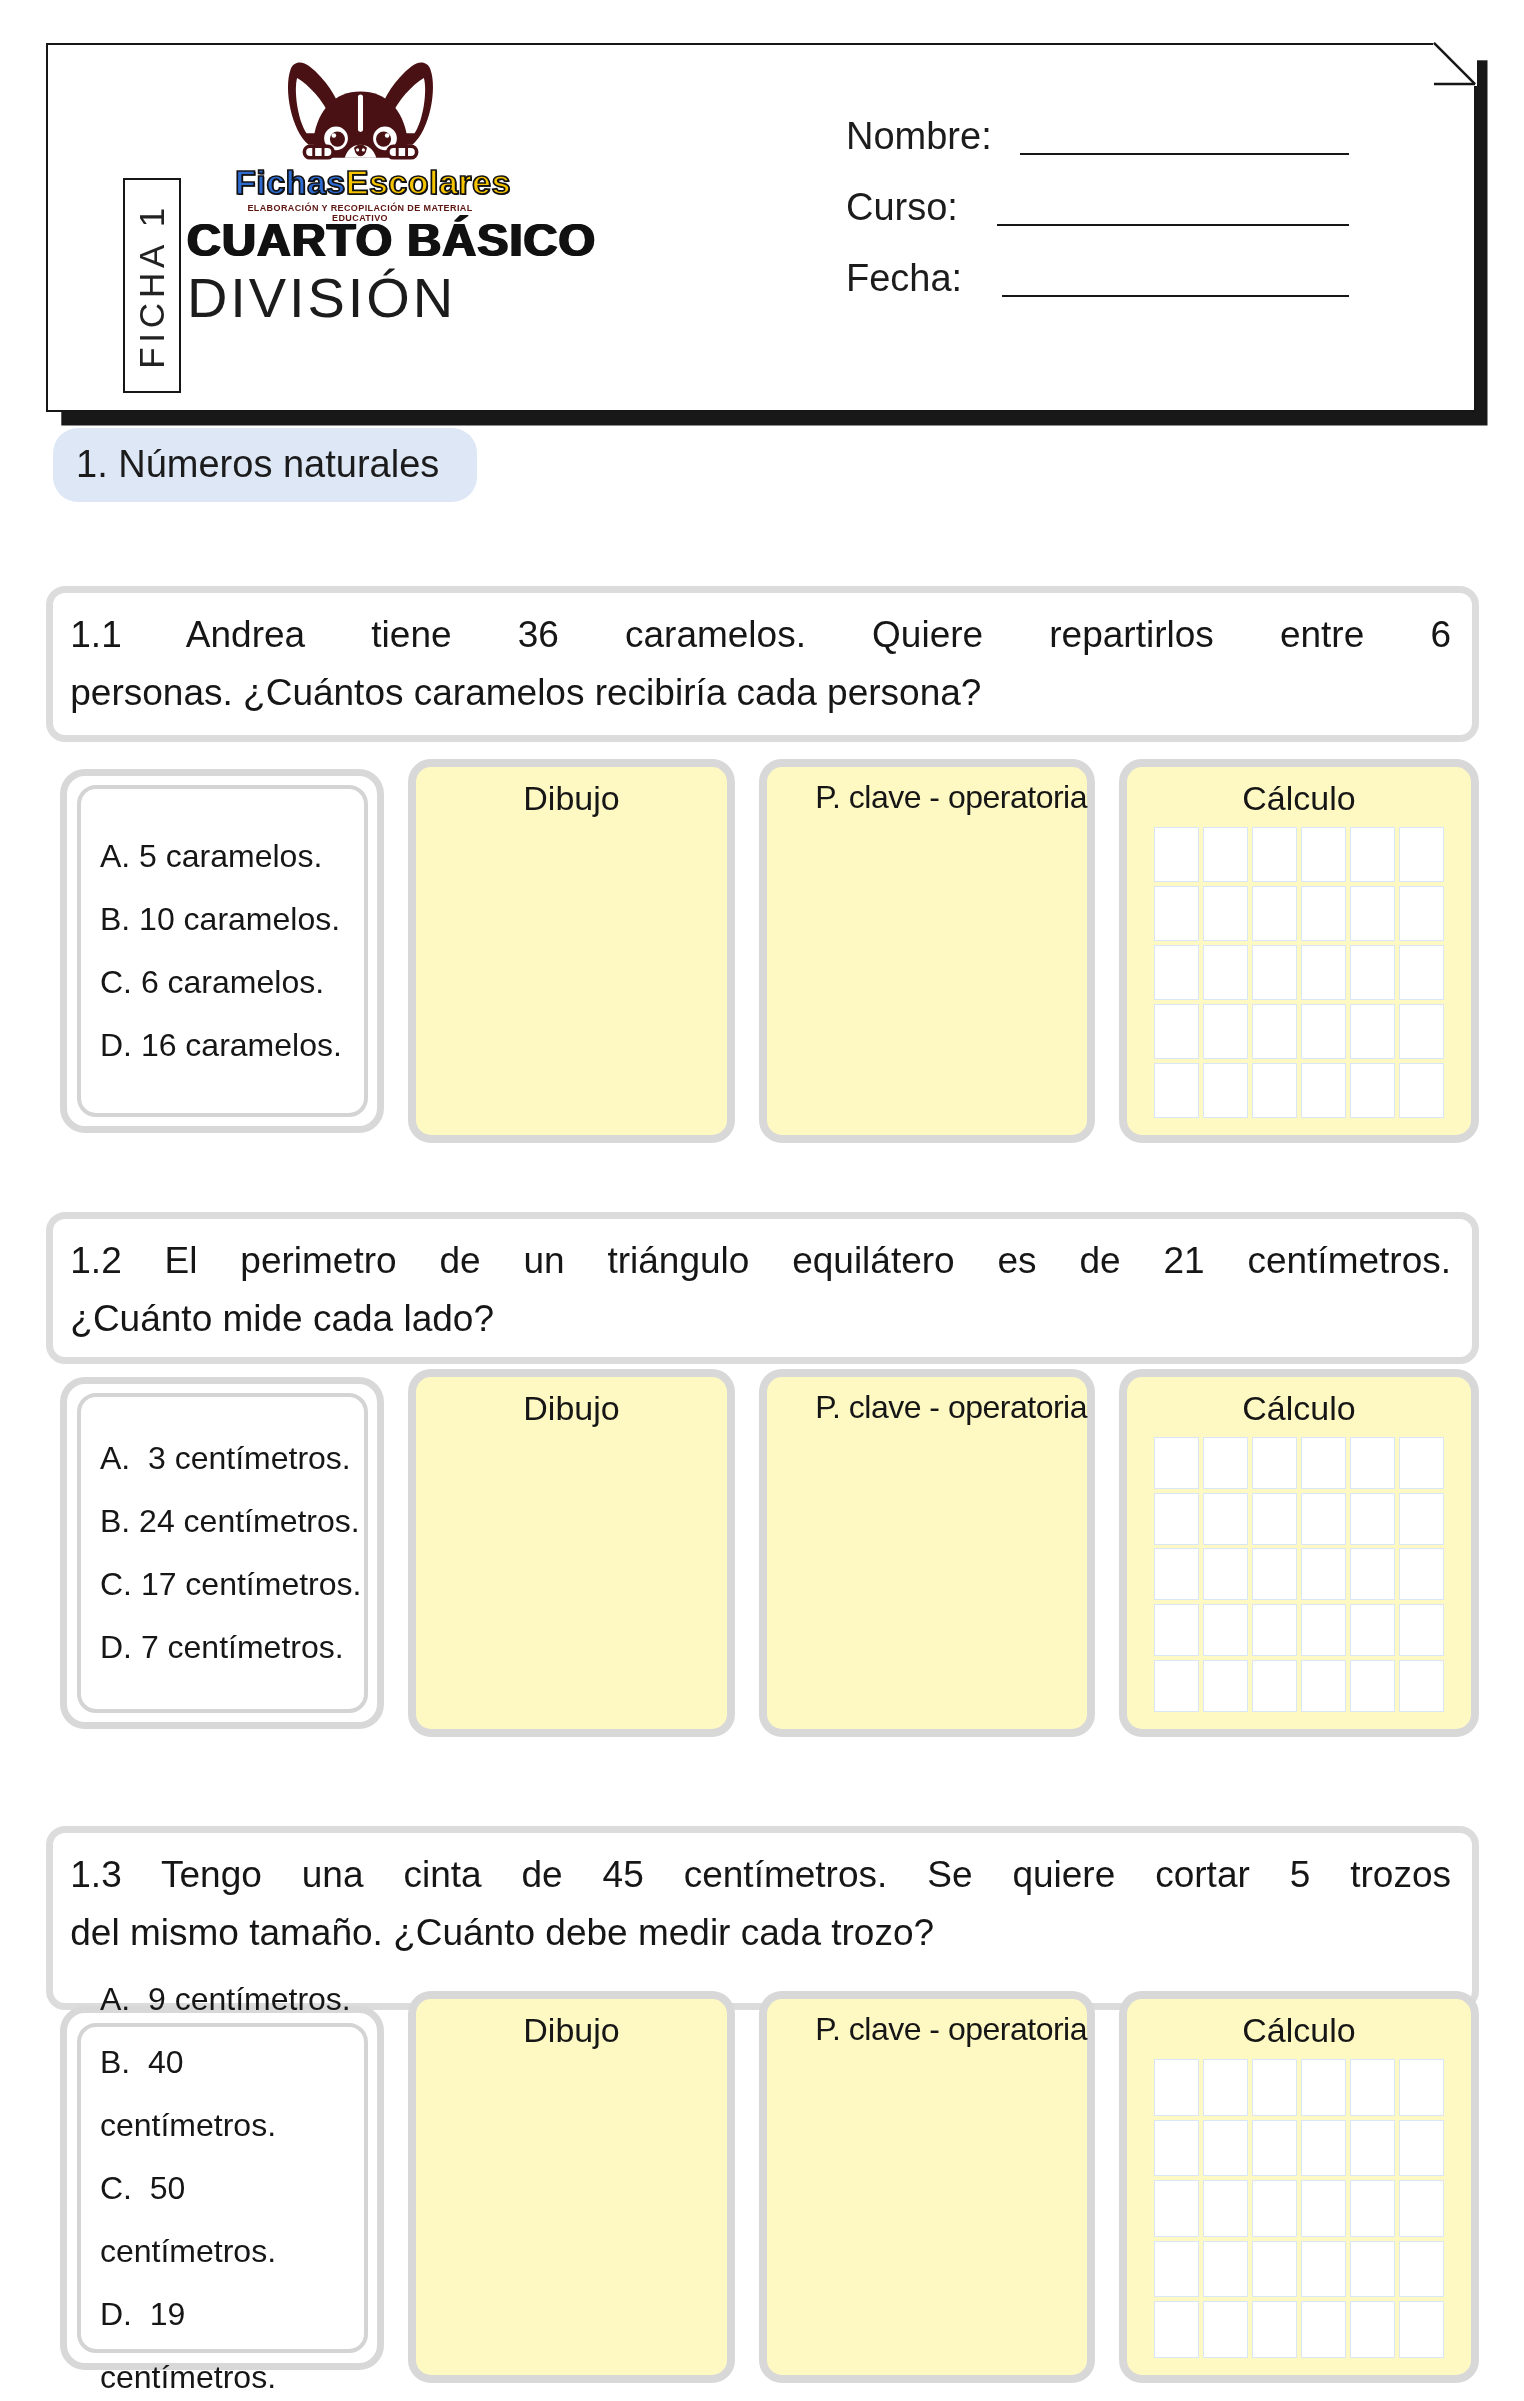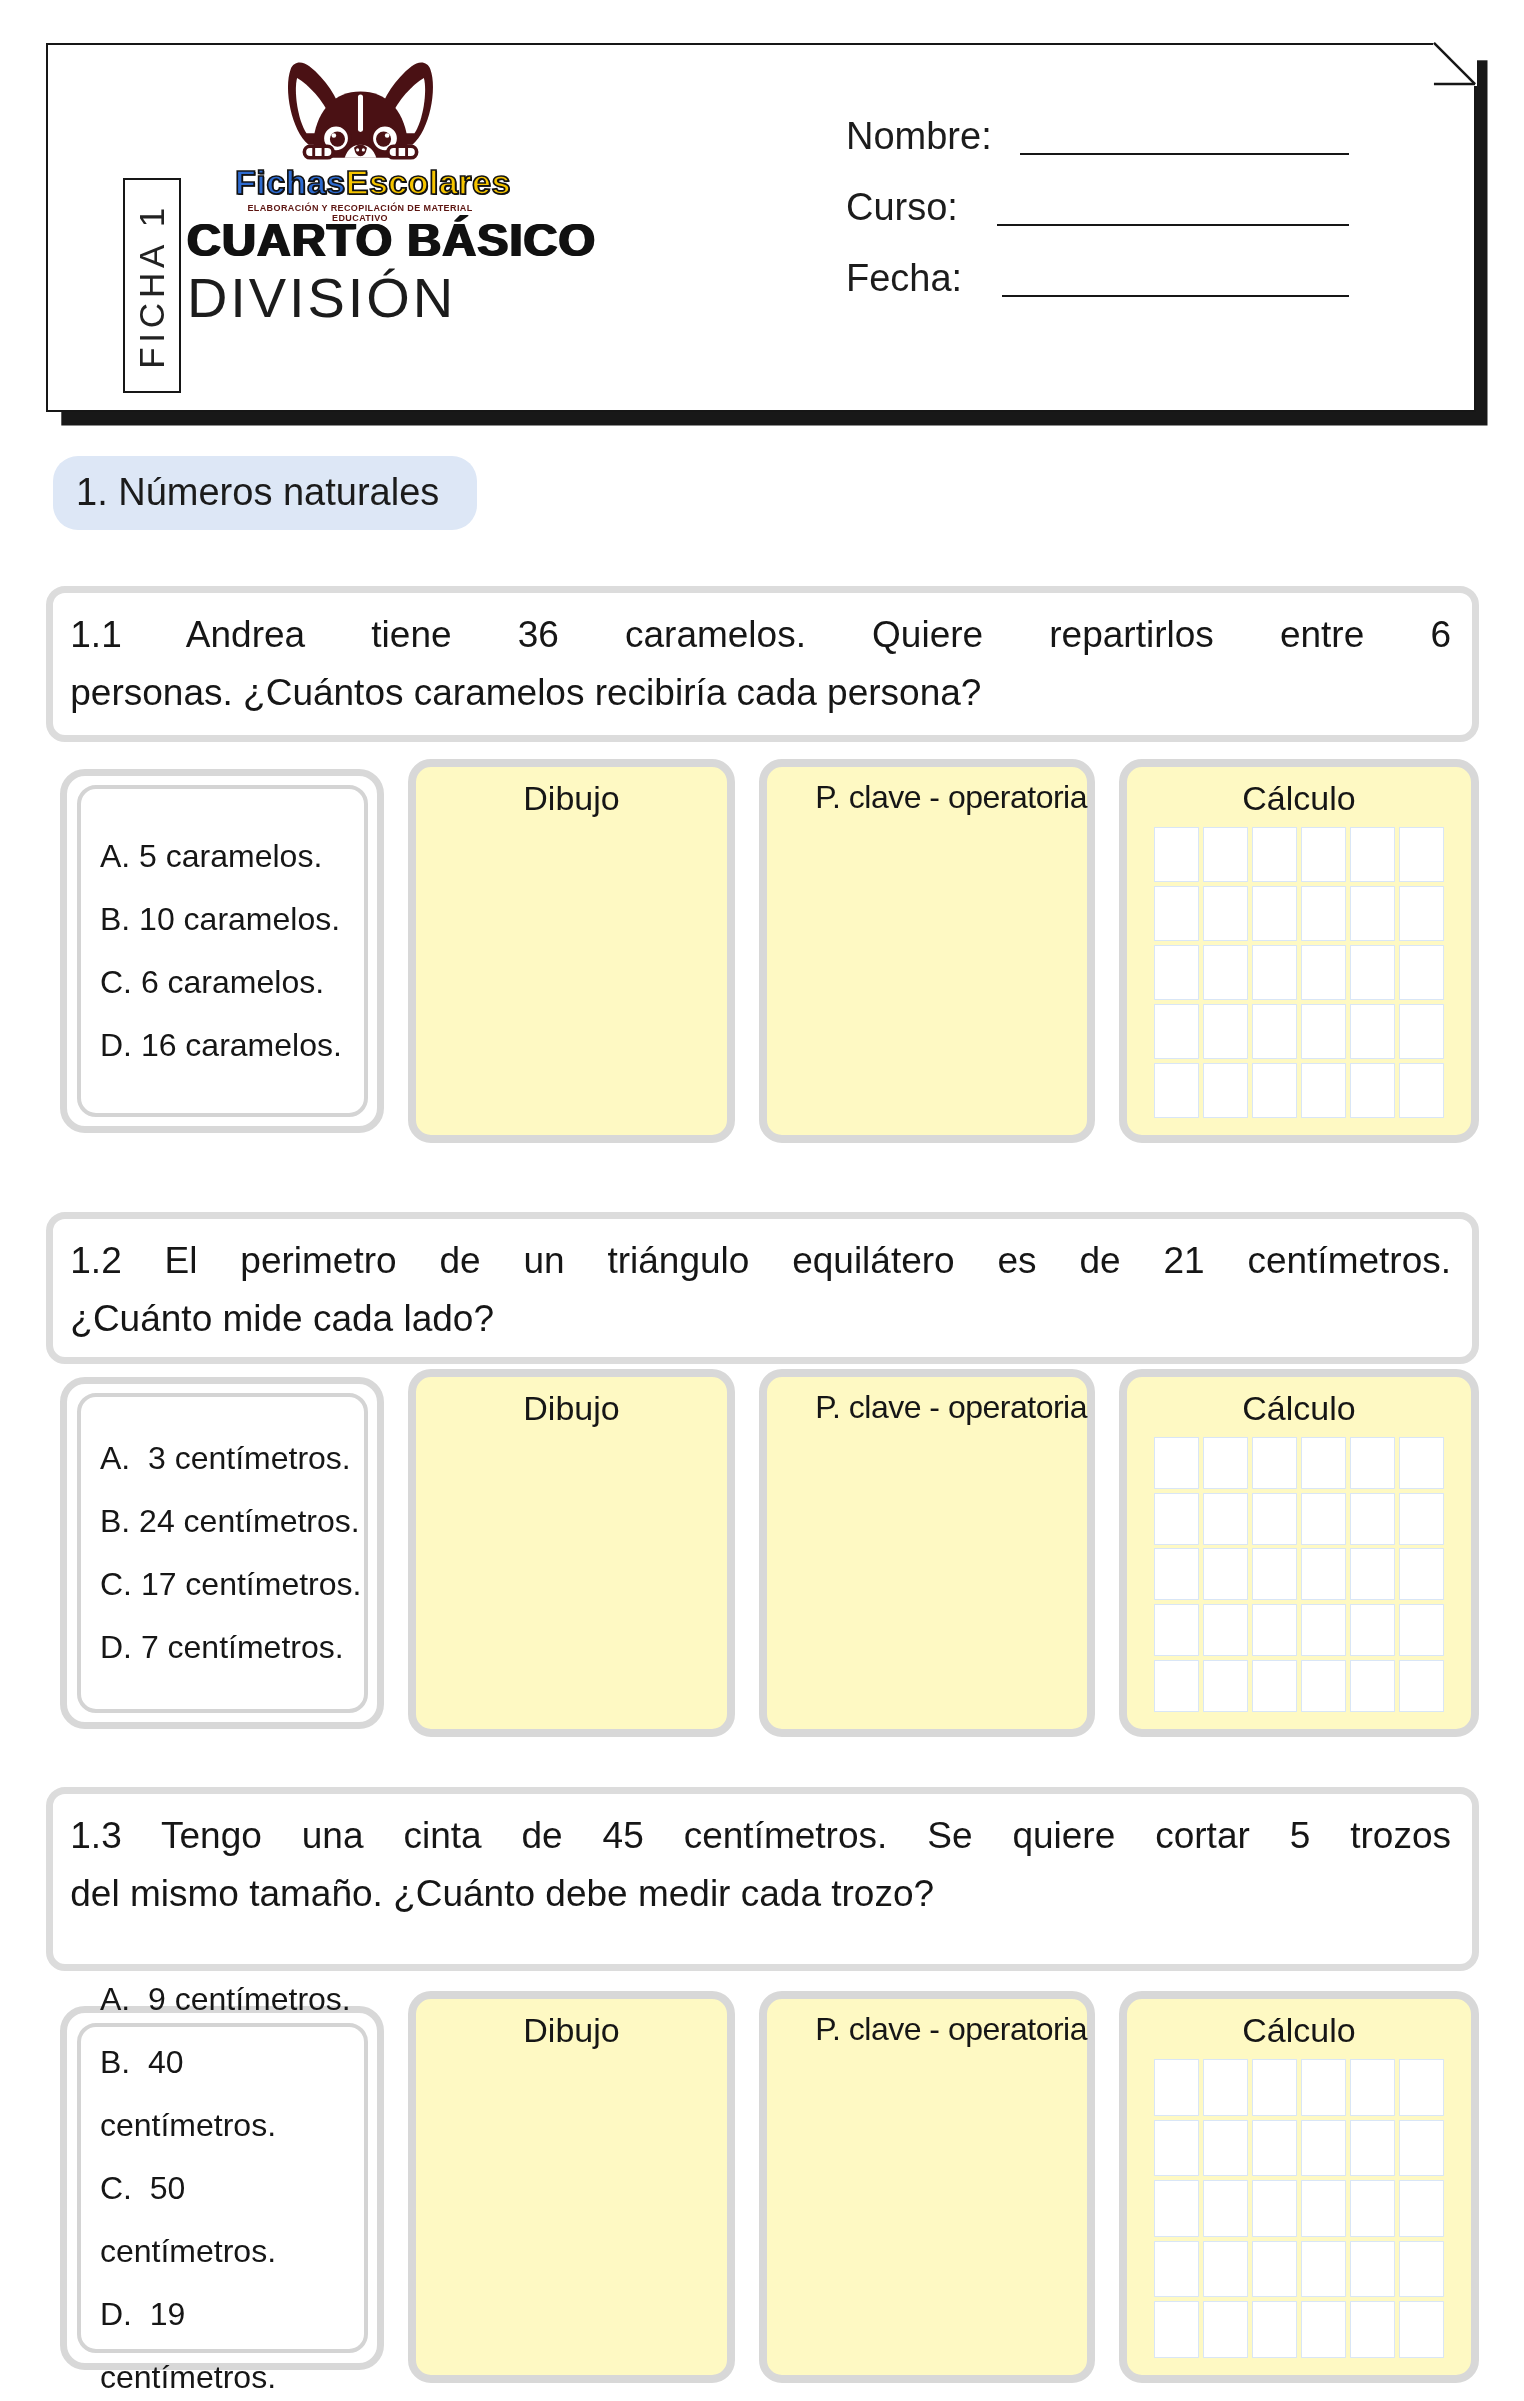--- a/index.html
+++ b/index.html
@@ -25,21 +25,21 @@
                text-shadow:1.2px 0 0 #111, -1.2px 0 0 #111;line-height:1.1;}
   .subject-title{font-size:56px;font-weight:300;letter-spacing:2.9px;color:#1c1c1c;line-height:1.15;}
   .instruction{font-size:38px;font-weight:400;color:#1c1c1c;line-height:1.2;margin-top:7.7px;white-space:nowrap;}
   .fields{position:absolute;left:798px;top:60px;width:503px;}
   .field-row{display:flex;align-items:flex-end;height:50px;margin-bottom:21px;gap:26px;}
   .field-label{font-size:38px;line-height:1;color:#1c1c1c;white-space:nowrap;}
   .field-line{flex:1;border-bottom:2.9px solid #161616;height:38px;margin-left:13.4px;}
   .field-row.tight .field-line{margin-left:1.9px;}
 
   
-  .section-pill{position:absolute;left:53px;top:456px;background:#dde7f6;border-radius:25px;
+  .section-pill{position:absolute;left:53px;top:428px;background:#dde7f6;border-radius:25px;
                 padding:15.4px 38px 15.4px 23px;font-size:38px;color:#1b1b1b;}
 
   
   .qbox{position:absolute;left:0;width:1433px;border:7.7px solid #dcdcdc;border-radius:19px;
         background:#fff;box-sizing:border-box;padding:13.4px 21px 0 17.3px;overflow:hidden;}
   .qwrap{position:absolute;left:46px;width:1433px;}
   .qline{font-size:37px;line-height:58px;color:#161616;}
   .qline.j{text-align:justify;text-align-last:justify;}
 
   
@@ -253,21 +253,21 @@
           <div class="gcell"></div>
           <div class="gcell"></div>
           <div class="gcell"></div>
           <div class="gcell"></div>
           <div class="gcell"></div>
         </div>
     </div>
   </div>
 
   <div class="qwrap" style="top:1787px;">
-    <div class="qbox" style="height:184px;">
+    <div class="qbox" style="height:184px;margin-top:39px;">
       <div class="qline j">1.3 Tengo una cinta de 45 centímetros. Se quiere cortar 5 trozos</div>
       <div class="qline">del mismo tamaño. ¿Cuánto debe medir cada trozo?</div>
     </div>
   </div>
 
   <div class="row" style="top:1991px;height:392px;">
     <div class="opt-outer" style="left:14.4px;width:324px;top:15.4px;bottom:13.4px;">
       <div class="opt-inner">
         <div class="opt">A.  9 centímetros.</div>
         <div class="opt">B.  40 centímetros.</div>

